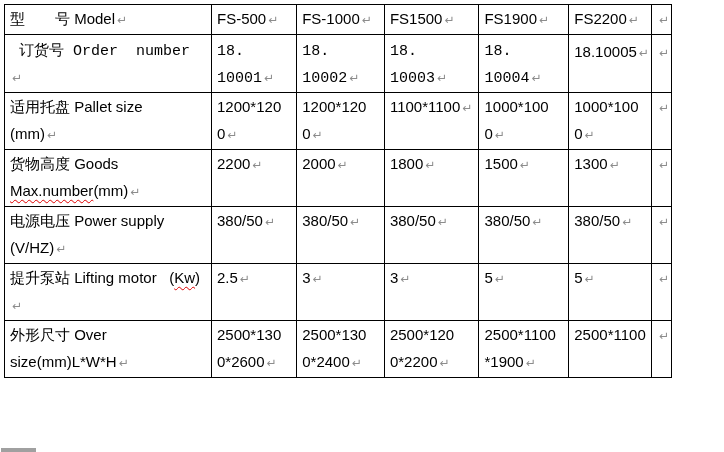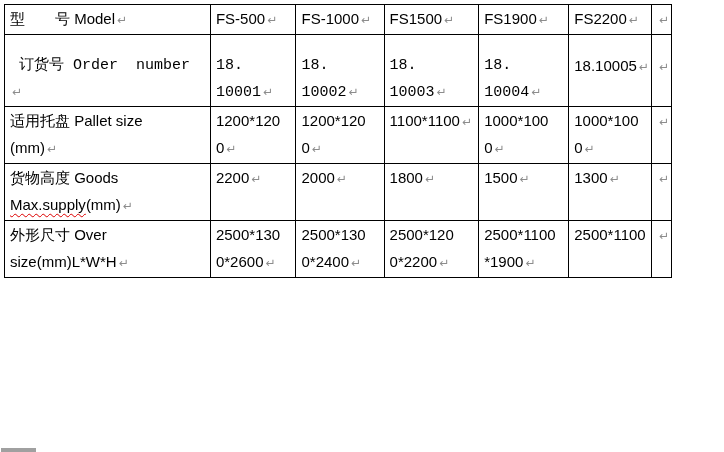--- a/index.html
+++ b/index.html
@@ -26,21 +26,21 @@
   tbody tr:nth-child(3)  { height:28px; }
   tbody tr:nth-child(4)  { height:56px; }
   tbody tr:nth-child(5)  { height:28px; }
   tbody tr:nth-child(6)  { height:29px; }
   tbody tr:nth-child(7)  { height:29px; }
   tbody tr:nth-child(8)  { height:28px; }
   tbody tr:nth-child(9)  { height:28px; }
   tbody tr:nth-child(10) { height:157px; }
 
   td.mono { font-family:"Liberation Mono", monospace; font-size:15px; }
-  tr.mono-row td { padding-top:17px; }
+  tr.mono-row td { padding-top:3px; }
 
   td.ghost {
     border:none;
     padding:3px 0 0 3px;
     background:#ffffff;
     white-space:nowrap;
   }
 
   .eol {
     color:#8c8c8c;
@@ -102,26 +102,44 @@
           <td class="value-cell">1200*120
 0<span class="eol">↵</span></td>
           <td class="value-cell">1100*1100<span class="eol">↵</span></td>
           <td class="value-cell">1000*100
 0<span class="eol">↵</span></td>
           <td class="value-cell">1000*100
 0<span class="eol">↵</span></td>
           <td class="ghost"><span class="eol">↵</span></td>
         </tr>
         <tr>
-          <td class="label-cell">货物高度 Goods <span class="sp">Max.supply</span>(mm)<span class="eol">↵</span></td>
+          <td class="label-cell">货物高度 Goods <span class="sp">Max.number</span>(mm)<span class="eol">↵</span></td>
           <td class="value-cell">2200<span class="eol">↵</span></td>
           <td class="value-cell">2000<span class="eol">↵</span></td>
           <td class="value-cell">1800<span class="eol">↵</span></td>
           <td class="value-cell">1500<span class="eol">↵</span></td>
           <td class="value-cell">1300<span class="eol">↵</span></td>
+          <td class="ghost"><span class="eol">↵</span></td>
+        </tr>
+        <tr>
+          <td class="label-cell">电源电压 Power supply   (V/HZ)<span class="eol">↵</span></td>
+          <td class="value-cell">380/50<span class="eol">↵</span></td>
+          <td class="value-cell">380/50<span class="eol">↵</span></td>
+          <td class="value-cell">380/50<span class="eol">↵</span></td>
+          <td class="value-cell">380/50<span class="eol">↵</span></td>
+          <td class="value-cell">380/50<span class="eol">↵</span></td>
+          <td class="ghost"><span class="eol">↵</span></td>
+        </tr>
+        <tr>
+          <td class="label-cell">提升泵站 Lifting motor   (<span class="sp">Kw</span>) <span class="eol">↵</span></td>
+          <td class="value-cell">2.5<span class="eol">↵</span></td>
+          <td class="value-cell">3<span class="eol">↵</span></td>
+          <td class="value-cell">3<span class="eol">↵</span></td>
+          <td class="value-cell">5<span class="eol">↵</span></td>
+          <td class="value-cell">5<span class="eol">↵</span></td>
           <td class="ghost"><span class="eol">↵</span></td>
         </tr>
         <tr>
           <td class="label-cell">外形尺寸 Over size(mm)L*W*H<span class="eol">↵</span></td>
           <td class="value-cell">2500*130
 0*2600<span class="eol">↵</span></td>
           <td class="value-cell">2500*130
 0*2400<span class="eol">↵</span></td>
           <td class="value-cell">2500*120
 0*2200<span class="eol">↵</span></td>

